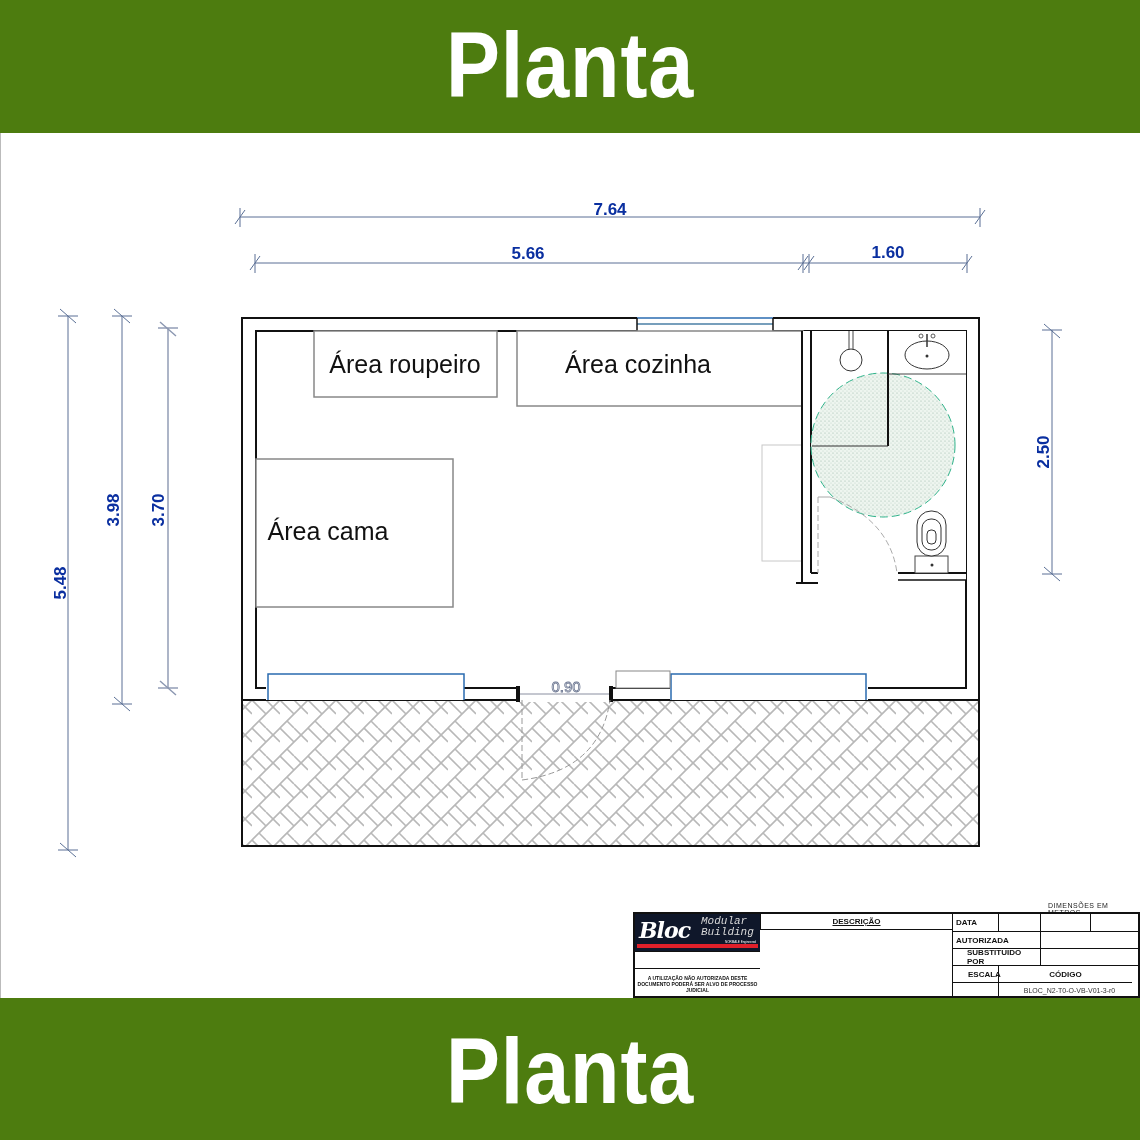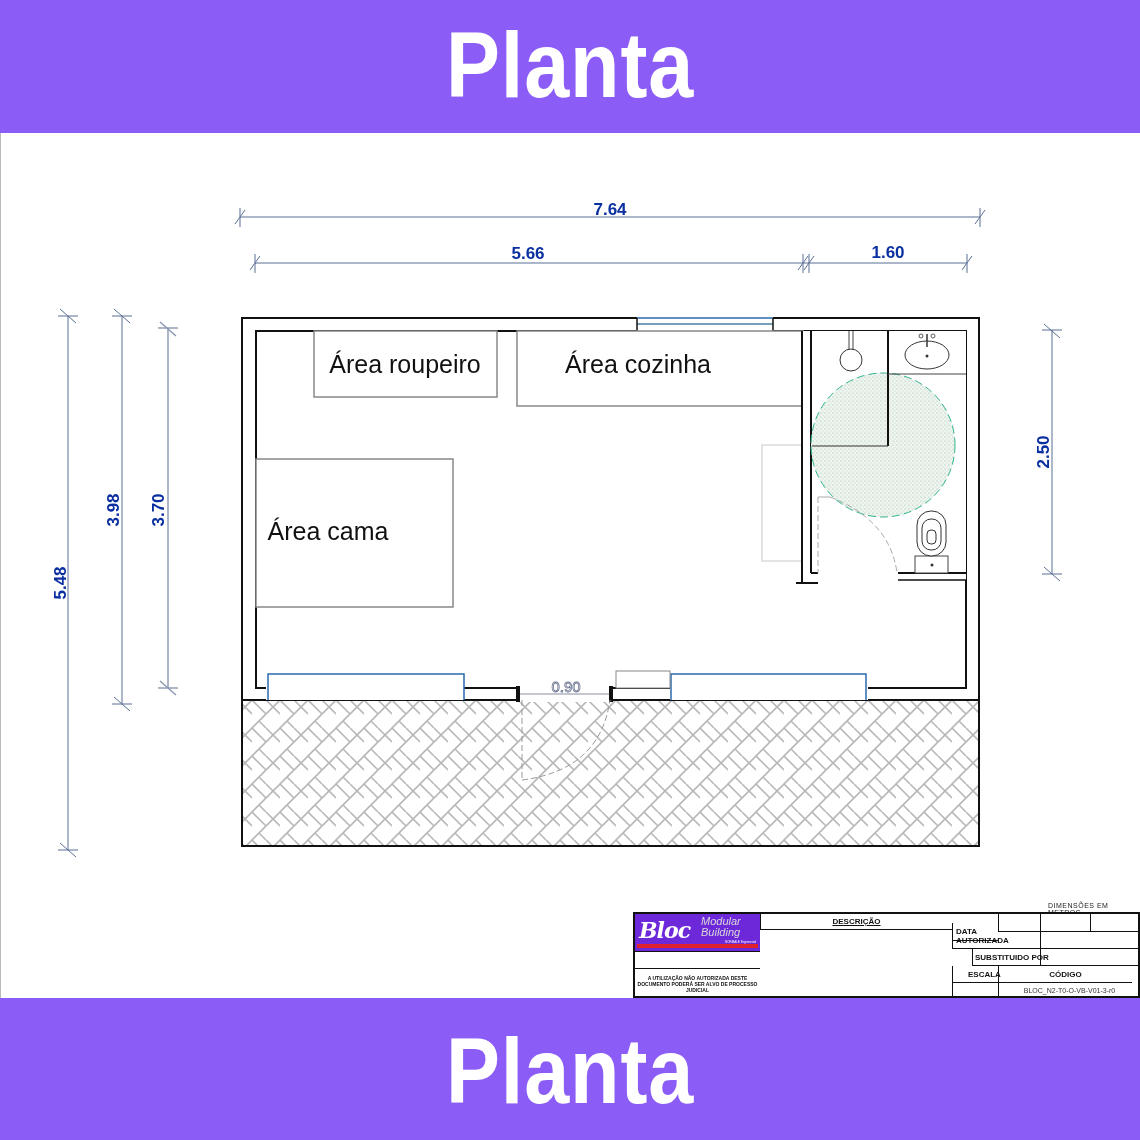--- a/index.html
+++ b/index.html
@@ -1,33 +1,33 @@
 <!DOCTYPE html>
 <html><head>
 <meta charset="utf-8">
 <style>
   html, body { margin: 0; padding: 0; }
   body { width: 1140px; height: 1140px; position: relative; background: #ffffff; overflow: hidden; font-family: "Liberation Sans", sans-serif; }
-  .band { position: absolute; left: 0; width: 1140px; background: #8b5cf6; display: flex; align-items: center; justify-content: center; }
+  .band { position: absolute; left: 0; width: 1140px; background: #4d7c0f; display: flex; align-items: center; justify-content: center; }
   .band-title { color: #ffffff; font-family: "Liberation Sans", sans-serif; font-weight: bold; font-size: 92px; letter-spacing: 1px; transform: scaleX(0.88); line-height: 1; }
   #header-band { top: 0; height: 133px; }
   #footer-band { top: 998px; height: 142px; }
   #header-band .band-title { margin-top: -4px; }
   #footer-band .band-title { margin-top: 4px; }
   .sheet { position: absolute; left: 0; top: 133px; width: 1140px; height: 865px; border-left: 1px solid #bbb; box-sizing: border-box; }
   svg text { font-family: "Liberation Sans", sans-serif; }
   .dim-label { fill: #0a2fa0; font-weight: bold; font-size: 17px; }
   .room-label { fill: #111; font-size: 25px; }
 
   
   .tb { position: absolute; left: 633px; top: 912px; width: 507px; height: 86px; border: 2px solid #111; box-sizing: border-box; background: #fff; font-family: "Liberation Sans", sans-serif; }
   .tb-dims { position: absolute; left: 1048px; top: 902px; font-size: 7px; color: #222; letter-spacing: 0.5px; }
-  .tb-logo { position: absolute; left: 0; top: 0; width: 125px; height: 37px; background: #6d28d9; }
+  .tb-logo { position: absolute; left: 0; top: 0; width: 125px; height: 37px; background: #0f172a; }
   .tb-logo .bloc { position: absolute; left: 4px; top: 3px; color: #fff; font-family: "DejaVu Serif", serif; font-style: italic; font-weight: bold; font-size: 22px; letter-spacing: -1px; }
-  .tb-logo .mod { position: absolute; left: 66px; top: 2px; color: #d8d8d8; font-family: Liberation Sans, sans-serif; font-style: italic; font-size: 11px; line-height: 11px; }
+  .tb-logo .mod { position: absolute; left: 66px; top: 2px; color: #d8d8d8; font-family: Liberation Mono, monospace; font-style: italic; font-size: 11px; line-height: 11px; }
   .tb-logo .redbar { position: absolute; left: 2px; right: 2px; bottom: 3px; height: 4px; background: #e0202a; }
   .tb-logo .tag { position: absolute; right: 4px; bottom: 7px; color: #fff; font-size: 3px; }
   .tb-cell { position: absolute; box-sizing: border-box; border-color: #111; border-style: solid; border-width: 0; font-size: 8px; font-weight: bold; color: #111; display: flex; align-items: center; }
   .tb-small { font-size: 5px; font-weight: bold; text-align: center; line-height: 6px; justify-content: center; }
   .center { justify-content: center; }
   .normal { font-weight: normal; color: #333; }
 </style>
 </head>
 <body>
 
@@ -197,29 +197,29 @@
     <span class="bloc">Bloc</span>
     <span class="mod"><span>Modular</span><br><span>Building</span></span>
     <span class="tag">NORMALE Engineered</span>
     <div class="redbar"></div>
   </div>
   <div class="tb-cell" style="left:0;top:37px;width:125px;height:18px;border-top-width:1px;border-bottom-width:1px;"></div>
   <div class="tb-cell tb-small" style="left:0;top:55px;width:125px;height:29px;">A UTILIZAÇÃO NÃO AUTORIZADA DESTE DOCUMENTO PODERÁ SER ALVO DE PROCESSO JUDICIAL</div>
 
   <div class="tb-cell center" style="left:125px;top:0;width:192px;height:16px;border-left-width:1px;border-bottom-width:1px;text-decoration:underline;">DESCRIÇÃO</div>
 
-  <div class="tb-cell" style="left:317px;top:9px;width:46px;height:18px;border-left-width:1px;border-bottom-width:1px;padding-left:3px;">DATA</div>
+  <div class="tb-cell" style="left:317px;top:0;width:46px;height:18px;border-left-width:1px;border-bottom-width:1px;padding-left:3px;">DATA</div>
   <div class="tb-cell" style="left:363px;top:0;width:42px;height:18px;border-left-width:1px;border-bottom-width:1px;"></div>
   <div class="tb-cell" style="left:405px;top:0;width:50px;height:18px;border-left-width:1px;border-bottom-width:1px;"></div>
   <div class="tb-cell" style="left:455px;top:0;width:50px;height:18px;border-left-width:1px;border-bottom-width:1px;"></div>
 
   <div class="tb-cell" style="left:317px;top:18px;width:88px;height:17px;border-left-width:1px;border-bottom-width:1px;padding-left:3px;">AUTORIZADA</div>
   <div class="tb-cell" style="left:405px;top:18px;width:100px;height:17px;border-left-width:1px;border-bottom-width:1px;"></div>
 
-  <div class="tb-cell" style="left:317px;top:35px;width:88px;height:17px;border-left-width:1px;border-bottom-width:1px;padding-left:2px;margin-left:20px;">SUBSTITUIDO POR</div>
+  <div class="tb-cell" style="left:317px;top:35px;width:88px;height:17px;border-left-width:1px;border-bottom-width:1px;padding-left:14px;">SUBSTITUIDO POR</div>
   <div class="tb-cell" style="left:405px;top:35px;width:100px;height:17px;border-left-width:1px;border-bottom-width:1px;"></div>
 
   <div class="tb-cell" style="left:317px;top:52px;width:46px;height:17px;border-left-width:1px;border-bottom-width:1px;padding-left:15px;">ESCALA</div>
   <div class="tb-cell center" style="left:363px;top:52px;width:134px;height:17px;border-left-width:1px;border-bottom-width:1px;">CÓDIGO</div>
 
   <div class="tb-cell" style="left:317px;top:69px;width:46px;height:15px;border-left-width:1px;"></div>
   <div class="tb-cell center normal" style="left:363px;top:69px;width:142px;height:15px;border-left-width:1px;font-size:7px;">BLOC_N2-T0-O-VB-V01-3-r0</div>
 </div>
 
 <div id="footer-band" class="band">

